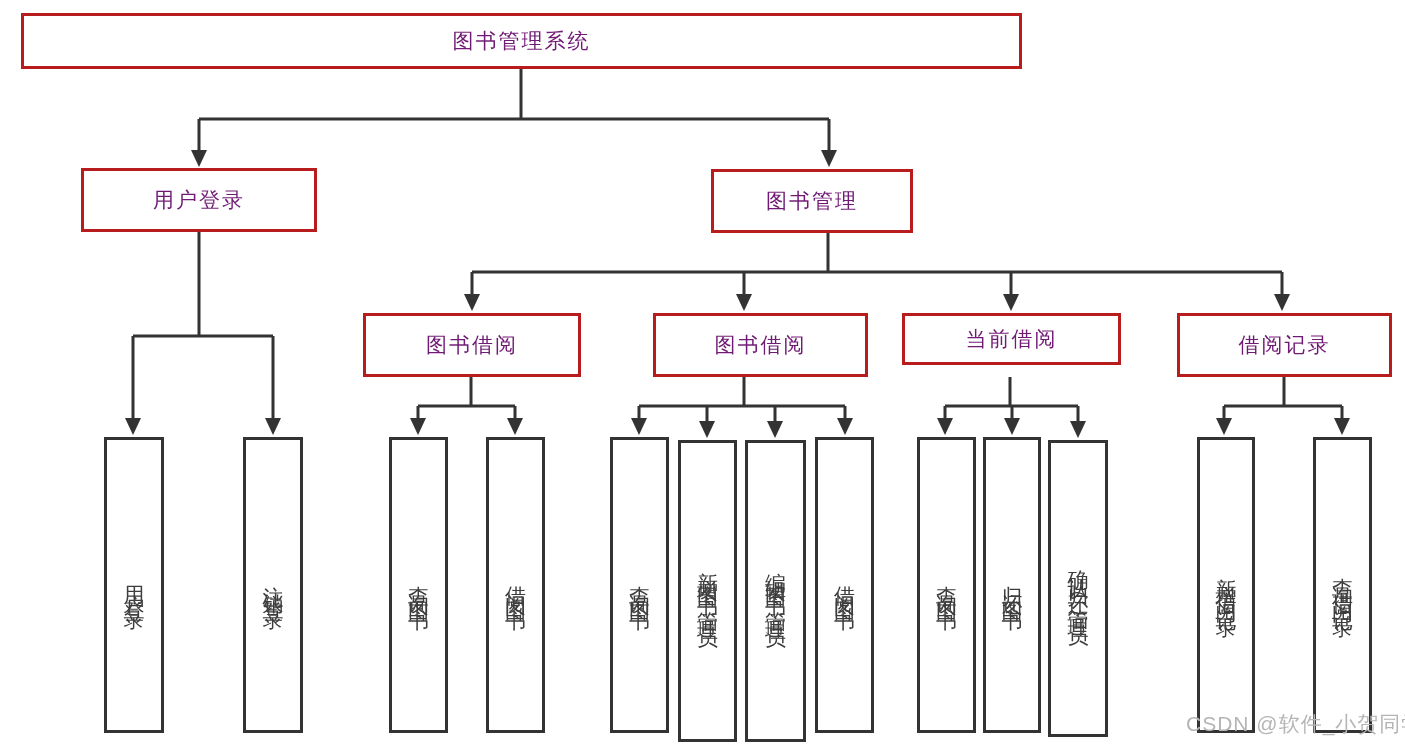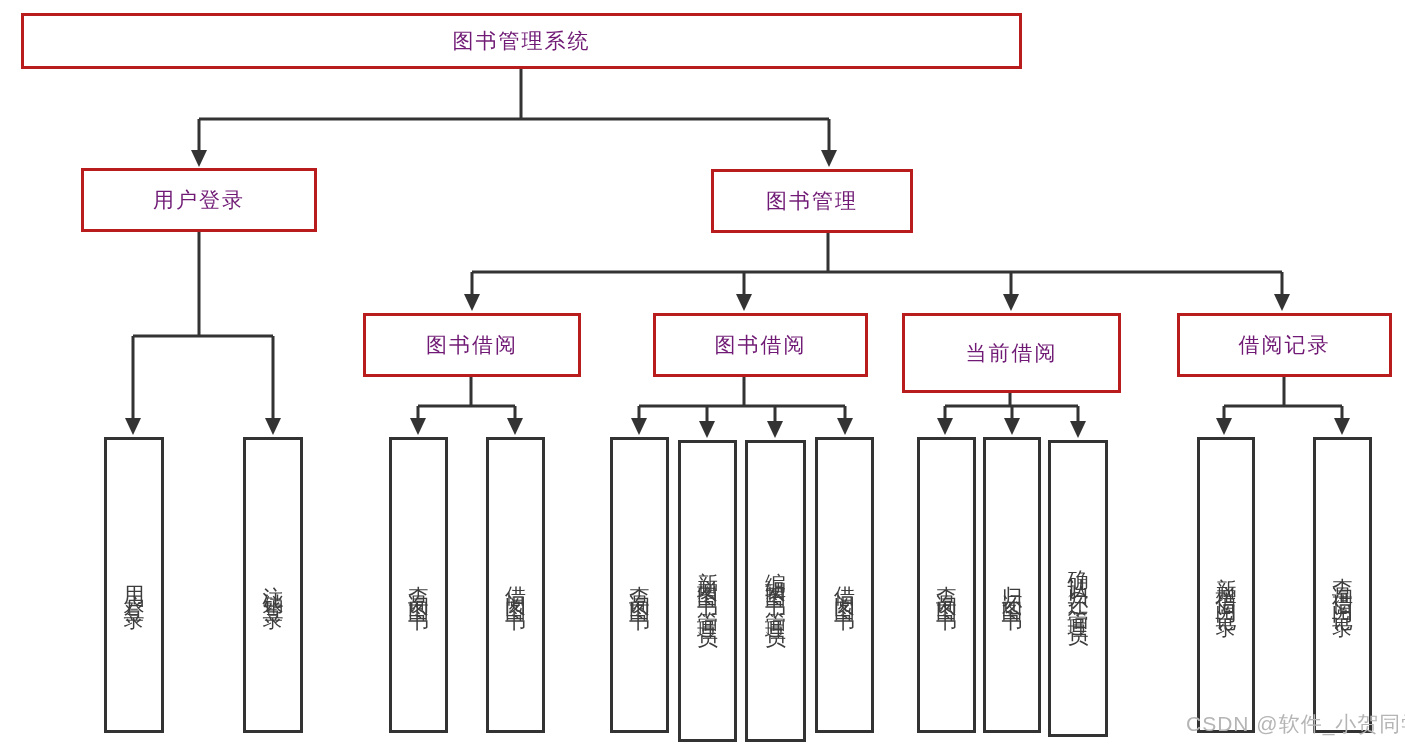--- a/index.html
+++ b/index.html
@@ -111,21 +111,21 @@
   <div class="node" style="left:711px; top:169px; width:202px; height:64px;">
     <span>图书管理</span>
   </div>
 
   <div class="node" style="left:363px; top:313px; width:218px; height:64px;">
     <span>图书借阅</span>
   </div>
   <div class="node" style="left:637px; top:313px; width:215px; height:64px;margin-left:16px;">
     <span>图书借阅</span>
   </div>
-  <div class="node" style="left:902px; top:313px; width:219px; height:80px;">
+  <div class="node" style="left:902px; top:313px; width:219px; height:52px;">
     <span>当前借阅</span>
   </div>
   <div class="node" style="left:1177px; top:313px; width:215px; height:64px;">
     <span>借阅记录</span>
   </div>
 
   <div class="leaf" style="left:104px; width:60px;">用户登录</div>
   <div class="leaf" style="left:243px; width:60px;">注销登录</div>
 
   <div class="leaf" style="left:389px;">查询图书</div>

